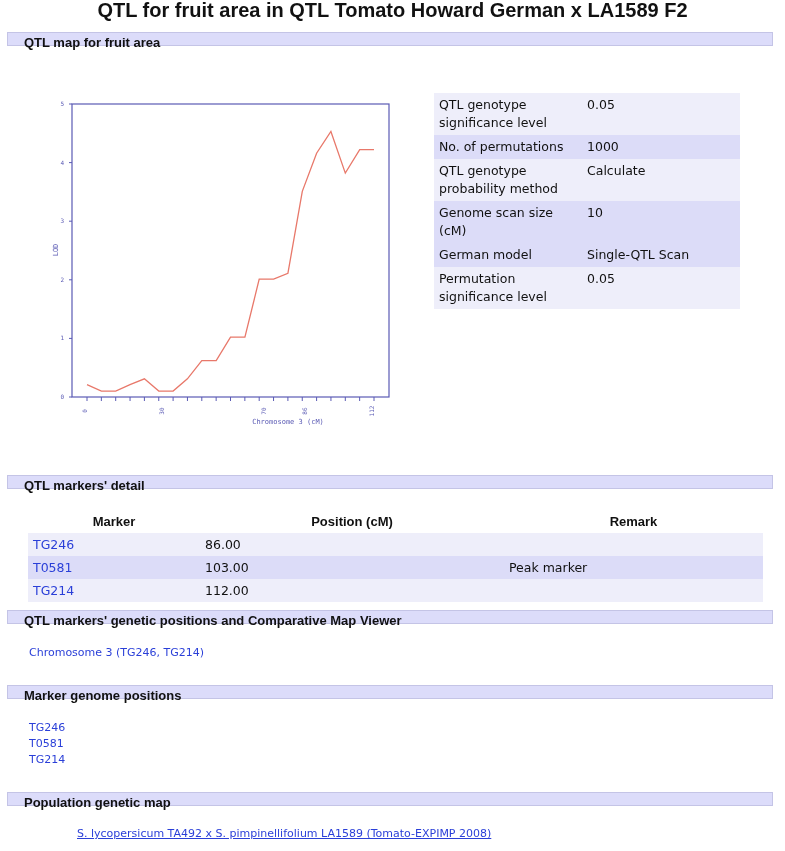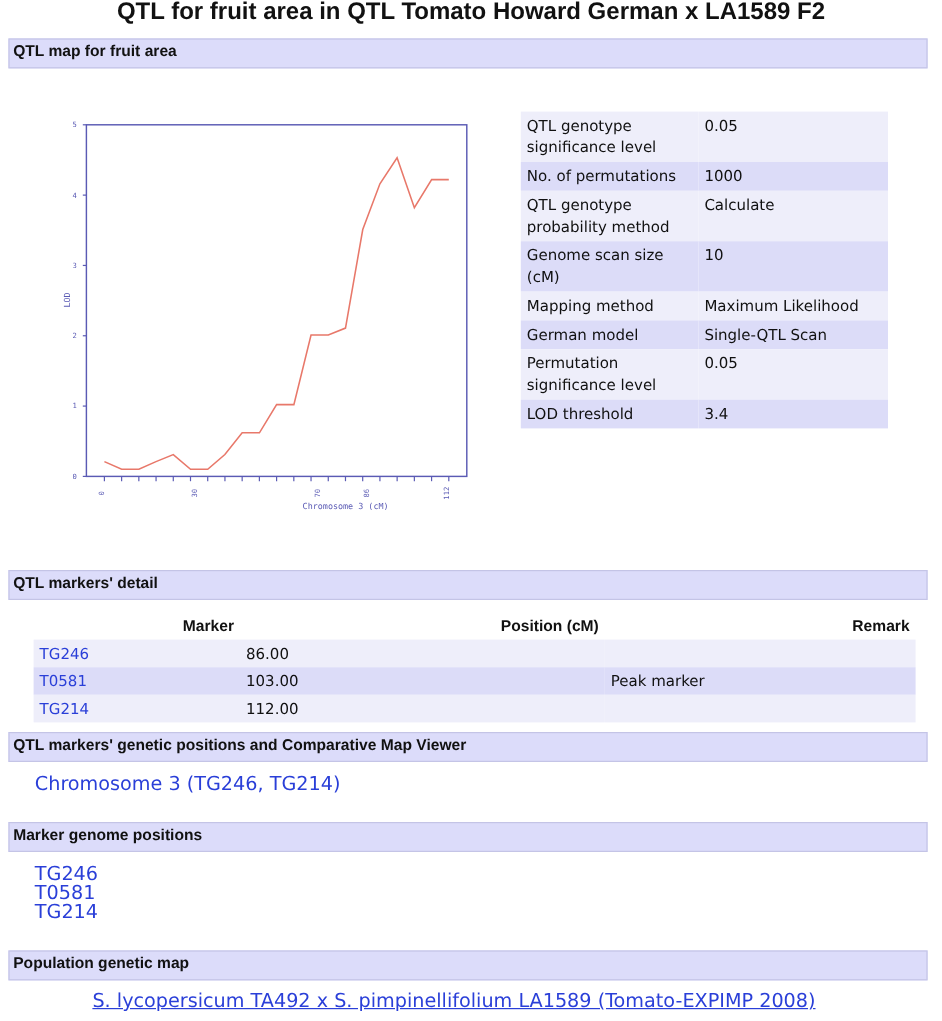--- a/index.html
+++ b/index.html
@@ -6,46 +6,46 @@
   body {
     width: 785px; height: 851px; position: relative; overflow: hidden;
     font-family: "DejaVu Sans", sans-serif; color: #111;
   }
   .page-title {
     position: absolute; left: 0; top: 0; width: 785px; text-align: center;
     font-family: "Liberation Sans", sans-serif; font-weight: bold; font-size: 20px;
     line-height: 20px; top: 0px;
   }
   .section-header {
-    position: absolute; left: 7px; width: 766px; height: 25px;
+    position: absolute; left: 7px; width: 766px; height: 14px;
     background: #dcdcfa; border: 1px solid #c4c4e6; box-sizing: border-box;
     font-family: "Liberation Sans", sans-serif; font-weight: bold; font-size: 13px;
-    line-height: 19px; padding-left: 3px;
+    line-height: 19px; padding-left: 16px;
   }
   .chart { position: absolute; left: 40px; top: 90px; width: 360px; height: 345px; }
   .params {
     position: absolute; left: 434px; top: 93px; width: 306px;
     border-collapse: collapse; font-size: 12.5px;
   }
   .params td { vertical-align: top; padding: 3px 5px 3px 5px; line-height: 18px; }
   .params td.k { width: 138px; }
   .params tr.odd { background: #eeeefa; }
   .params tr.even { background: #dcdcf8; padding-left: 40px; }
   .markers {
     position: absolute; left: 28px; top: 510px; width: 735px;
     border-collapse: collapse; font-size: 12.5px;
   }
-  .markers th { text-align: right; font-family: "Liberation Sans", sans-serif; font-weight: bold; font-size: 13px; padding: 4px 5px; height: 15px; }
+  .markers th { text-align: center; font-family: "Liberation Sans", sans-serif; font-weight: bold; font-size: 13px; padding: 4px 5px; height: 15px; }
   .markers td { padding: 2px 5px; height: 19px; }
   .markers tr.odd { background: #eeeefa; }
   .markers tr.even { background: #dcdcf8; }
   .markers th.c1 { width: 162px; }
   .markers th.c2 { width: 294px; margin-left: 24px; }
   a, .link { color: #2a3fd8; text-decoration: none; }
-  .linktext { position: absolute; font-size: 16px; line-height: 16px; }
+  .linktext { position: absolute; font-size: 11px; line-height: 16px; }
   .underline { text-decoration: underline; }
 </style>
 </head>
 <body>
 
 <div class="page-title">QTL for fruit area in QTL Tomato Howard German x LA1589 F2</div>
 
 <div class="section-header" style="top:32px;">QTL map for fruit area</div>
 
 <div class="chart">
@@ -106,35 +106,27 @@
         <td>1000</td>
       </tr>
       <tr class="odd">
         <td class="k">QTL genotype probability method</td>
         <td>Calculate</td>
       </tr>
       <tr class="even">
         <td class="k">Genome scan size (cM)</td>
         <td>10</td>
       </tr>
-      <tr class="odd">
-        <td class="k">Mapping method</td>
-        <td>Maximum Likelihood</td>
-      </tr>
       <tr class="even">
         <td class="k">German model</td>
         <td>Single-QTL Scan</td>
       </tr>
       <tr class="odd">
         <td class="k">Permutation significance level</td>
         <td>0.05</td>
-      </tr>
-      <tr class="even">
-        <td class="k">LOD threshold</td>
-        <td>3.4</td>
       </tr>
     </tbody>
 </table>
 
 <div class="section-header" style="top:475px;">QTL markers' detail</div>
 
 <table class="markers">
   <thead>
     <tr>
       <th class="c1">Marker</th>

